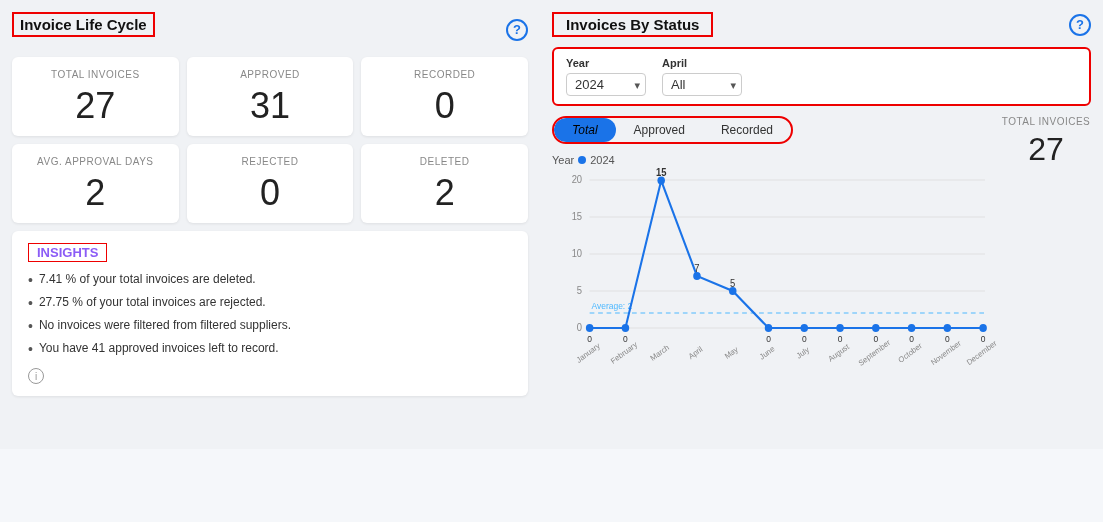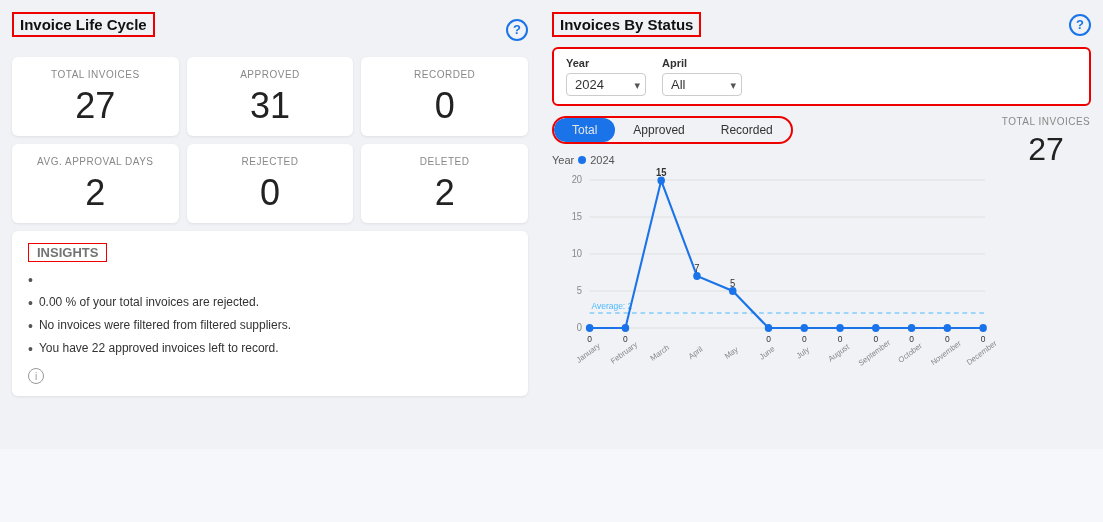--- a/index.html
+++ b/index.html
@@ -73,21 +73,21 @@
       line-height: 1;
     }
     .insights-section {
       background: #fff;
       border-radius: 6px;
       padding: 12px 16px;
       box-shadow: 0 1px 3px rgba(0,0,0,0.08);
       margin-top: 8px;
     }
     .insights-title {
-      color: #737373;
+      color: #8b5cf6;
       font-weight: bold;
       font-size: 13px;
       border: 1.5px solid #e00;
       display: inline-block;
       padding: 1px 8px;
       margin-bottom: 10px;
     }
     .insight-item {
       font-size: 12px;
       color: #333;
@@ -126,21 +126,21 @@
       align-items: center;
       justify-content: space-between;
       margin-bottom: 10px;
     }
     .right-title {
       font-size: 15px;
       font-weight: bold;
       color: #111;
       border: 2px solid #e00;
       display: inline-block;
-      padding: 2px 6px;
+      padding: 2px 12px;
       text-align: right;
     }
     .filter-box {
       border: 2px solid #e00;
       border-radius: 6px;
       padding: 8px 12px;
       background: #fff;
       display: flex;
       gap: 16px;
       margin-bottom: 10px;
@@ -192,22 +192,23 @@
       padding: 5px 18px;
       font-size: 12px;
       cursor: pointer;
       border: none;
       background: transparent;
       color: #333;
       font-weight: 500;
     }
     .toggle-btn.active {
       background: #1a73e8;
-      color: #e5e5e5;
+      color: #000000;
       border-radius: 16px;
+      font-style: italic;
     }
     .chart-main {
       flex: 1;
       position: relative;
     }
     .chart-side {
       display: flex;
       flex-direction: column;
       align-items: center;
       min-width: 90px;
@@ -284,32 +285,33 @@
         <div class="stat-label">DELETED</div>
         <div class="stat-value">2</div>
       </div>
     </div>
 
     <div class="insights-section">
       <span class="insights-title">INSIGHTS</span>
       <div id="insights-list">
           <div class="insight-item">
             <span class="insight-bullet">•</span>
+            <span class="insight-text">7.41 % of your total invoices are deleted.</span>
           </div>
           <div class="insight-item">
             <span class="insight-bullet">•</span>
-            <span class="insight-text">0.00 % of your total invoices are rejected.</span>
+            <span class="insight-text">27.75 % of your total invoices are rejected.</span>
           </div>
           <div class="insight-item">
             <span class="insight-bullet">•</span>
             <span class="insight-text">No invoices were filtered from filtered suppliers.</span>
           </div>
           <div class="insight-item">
             <span class="insight-bullet">•</span>
-            <span class="insight-text">You have 22 approved invoices left to record.</span>
+            <span class="insight-text">You have 41 approved invoices left to record.</span>
           </div>
         </div>
       <span class="info-icon">i</span>
     </div>
   </div>
 
   <div class="right-panel">
     <div class="right-header">
       <span class="right-title">Invoices By Status</span>
       <span class="help-icon">?</span>

